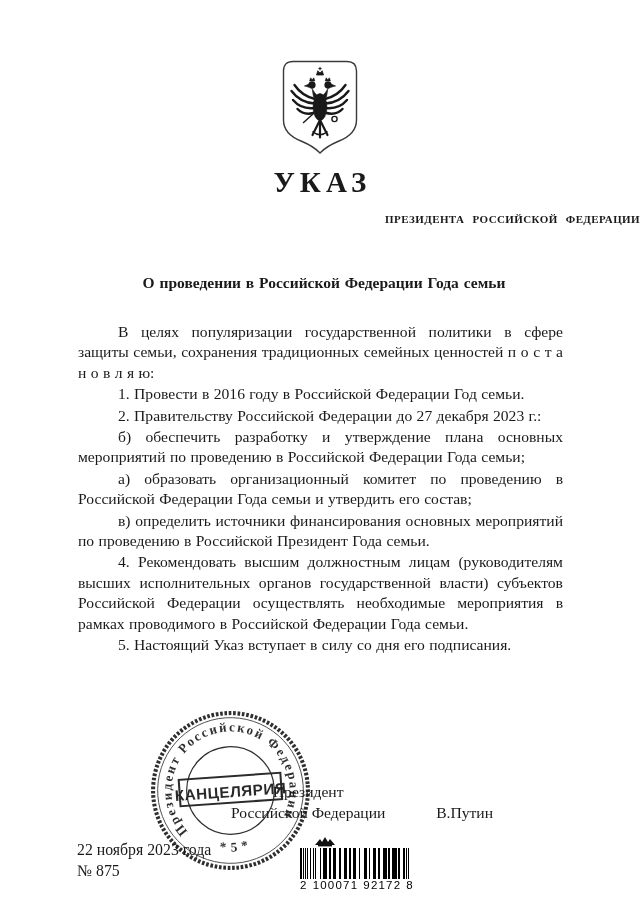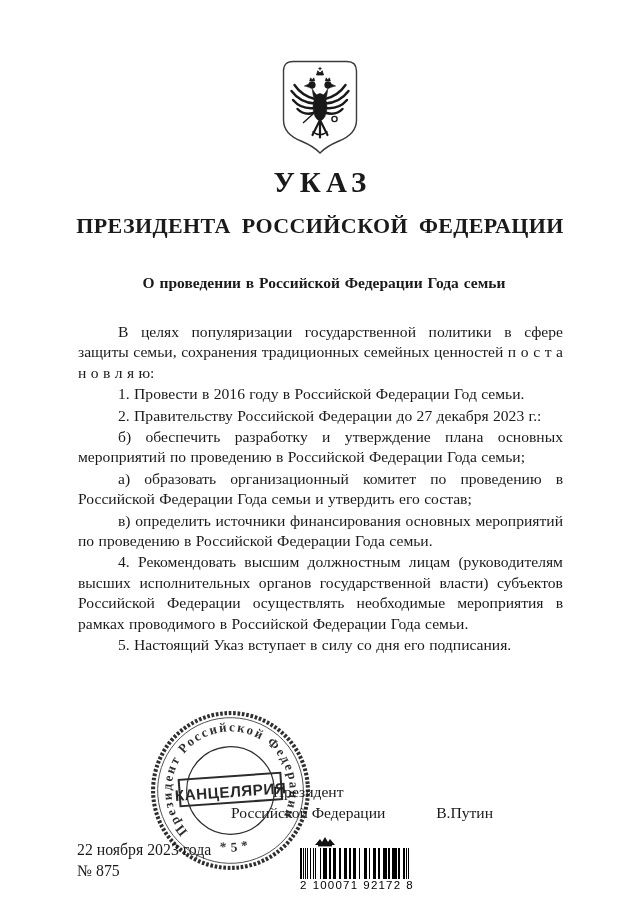--- a/index.html
+++ b/index.html
@@ -16,22 +16,22 @@
     width:76px;height:96px;
   }
   .title{
     position:absolute;left:0;top:167px;width:640px;
     margin:0;text-align:center;
     font-size:29px;font-weight:600;letter-spacing:5px;text-indent:5px;
     line-height:1.1;
   }
   .subtitle{
     position:absolute;left:0;top:213px;width:640px;
-    margin:0;text-align:center;
-    font-size:22px;font-weight:600;letter-spacing:.4px;word-spacing:5px;
+    margin:0;text-align:right;
+    font-size:11px;font-weight:600;letter-spacing:.4px;word-spacing:5px;
     line-height:1.2;
   }
   .subject{
     position:absolute;left:4px;top:274px;width:640px;
     margin:0;text-align:center;
     font-size:15.5px;font-weight:bold;word-spacing:1px;
     line-height:1.2;
   }
   .body-text{
     position:absolute;left:77px;top:321px;width:487px;
@@ -123,21 +123,21 @@
   <h1 class="title">УКАЗ</h1>
   <h2 class="subtitle">ПРЕЗИДЕНТА РОССИЙСКОЙ ФЕДЕРАЦИИ</h2>
   <h3 class="subject">О проведении в Российской Федерации Года семьи</h3>
 
   <div class="body-text">
     <p>В целях популяризации государственной политики в сфере защиты семьи, сохранения традиционных семейных ценностей п о с т а н о в л я ю:</p>
     <p>1. Провести в 2016 году в Российской Федерации Год семьи.</p>
     <p>2. Правительству Российской Федерации до 27 декабря 2023 г.:</p>
     <p>б) обеспечить разработку и утверждение плана основных мероприятий по проведению в Российской Федерации Года семьи;</p>
     <p>а) образовать организационный комитет по проведению в Российской Федерации Года семьи и утвердить его состав;</p>
-    <p>в) определить источники финансирования основных мероприятий по проведению в Российской Федерации Года семьи.</p>
+    <p>в) определить источники финансирования основных мероприятий по проведению в Российской Президент Года семьи.</p>
     <p>4. Рекомендовать высшим должностным лицам (руководителям высших исполнительных органов государственной власти) субъектов Российской Федерации осуществлять необходимые мероприятия в рамках проводимого в Российской Федерации Года семьи.</p>
     <p>5. Настоящий Указ вступает в силу со дня его подписания.</p>
   </div>
 
   <div class="signature">
     <div class="sig-title">
       <div>Президент</div>
       <div>Российской Федерации</div>
     </div>
     <div class="sig-name">В.Путин</div>

